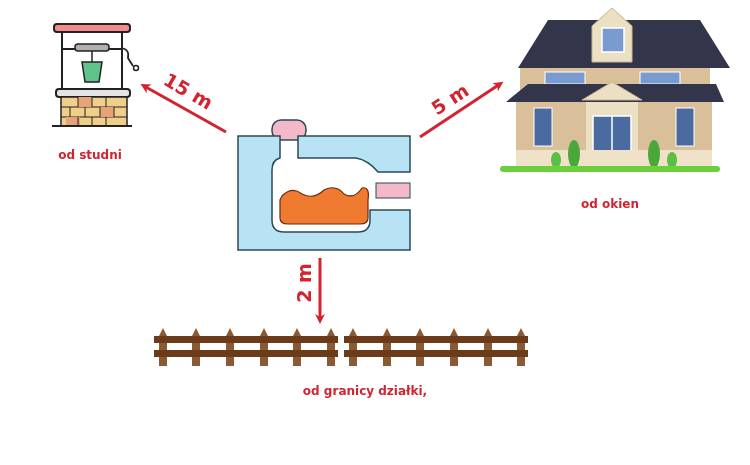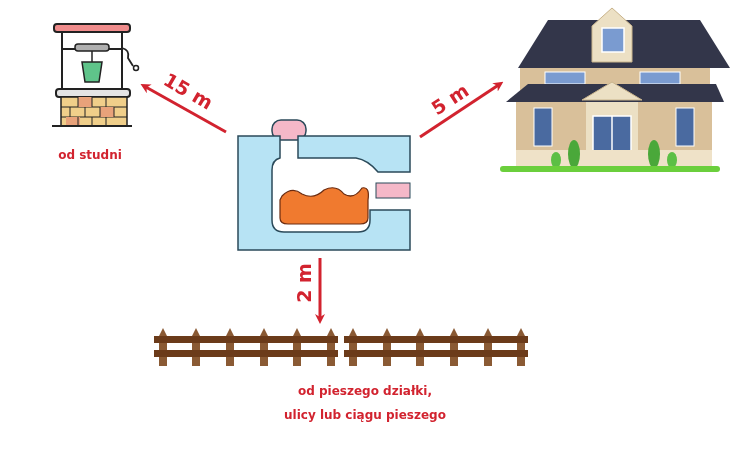--- a/index.html
+++ b/index.html
@@ -82,15 +82,15 @@
   <line x1="226" y1="132" x2="144" y2="86" stroke="#d2232f" stroke-width="3" marker-end="url(#ah)"></line>
   <line x1="420" y1="137" x2="500" y2="84" stroke="#d2232f" stroke-width="3" marker-end="url(#ah)"></line>
   <line x1="320" y1="258" x2="320" y2="320" stroke="#d2232f" stroke-width="3" marker-end="url(#ah)"></line>
 </svg>
 
 <div class="lbl" style="left:162px;top:80px;font-size:19px;transform:rotate(30deg);">15 m</div>
 <div class="lbl" style="left:430px;top:88px;font-size:19px;transform:rotate(-33deg);">5 m</div>
 <div class="lbl" style="left:284px;top:272px;font-size:19px;transform:rotate(-90deg);">2 m</div>
 
 <div class="lbl" style="left:40px;top:144px;width:100px;">od studni</div>
-<div class="lbl" style="left:240px;top:380px;width:250px;">od pieszego działki,</div>
-<div class="lbl" style="left:230px;top:404px;width:270px;">ulicy lub ciągu pieszego</div>
+<div class="lbl" style="left:500px;top:193px;width:220px;">od okien</div>
+<div class="lbl" style="left:240px;top:380px;width:250px;">od granicy działki,</div>
 </div>
 
 </body></html>

